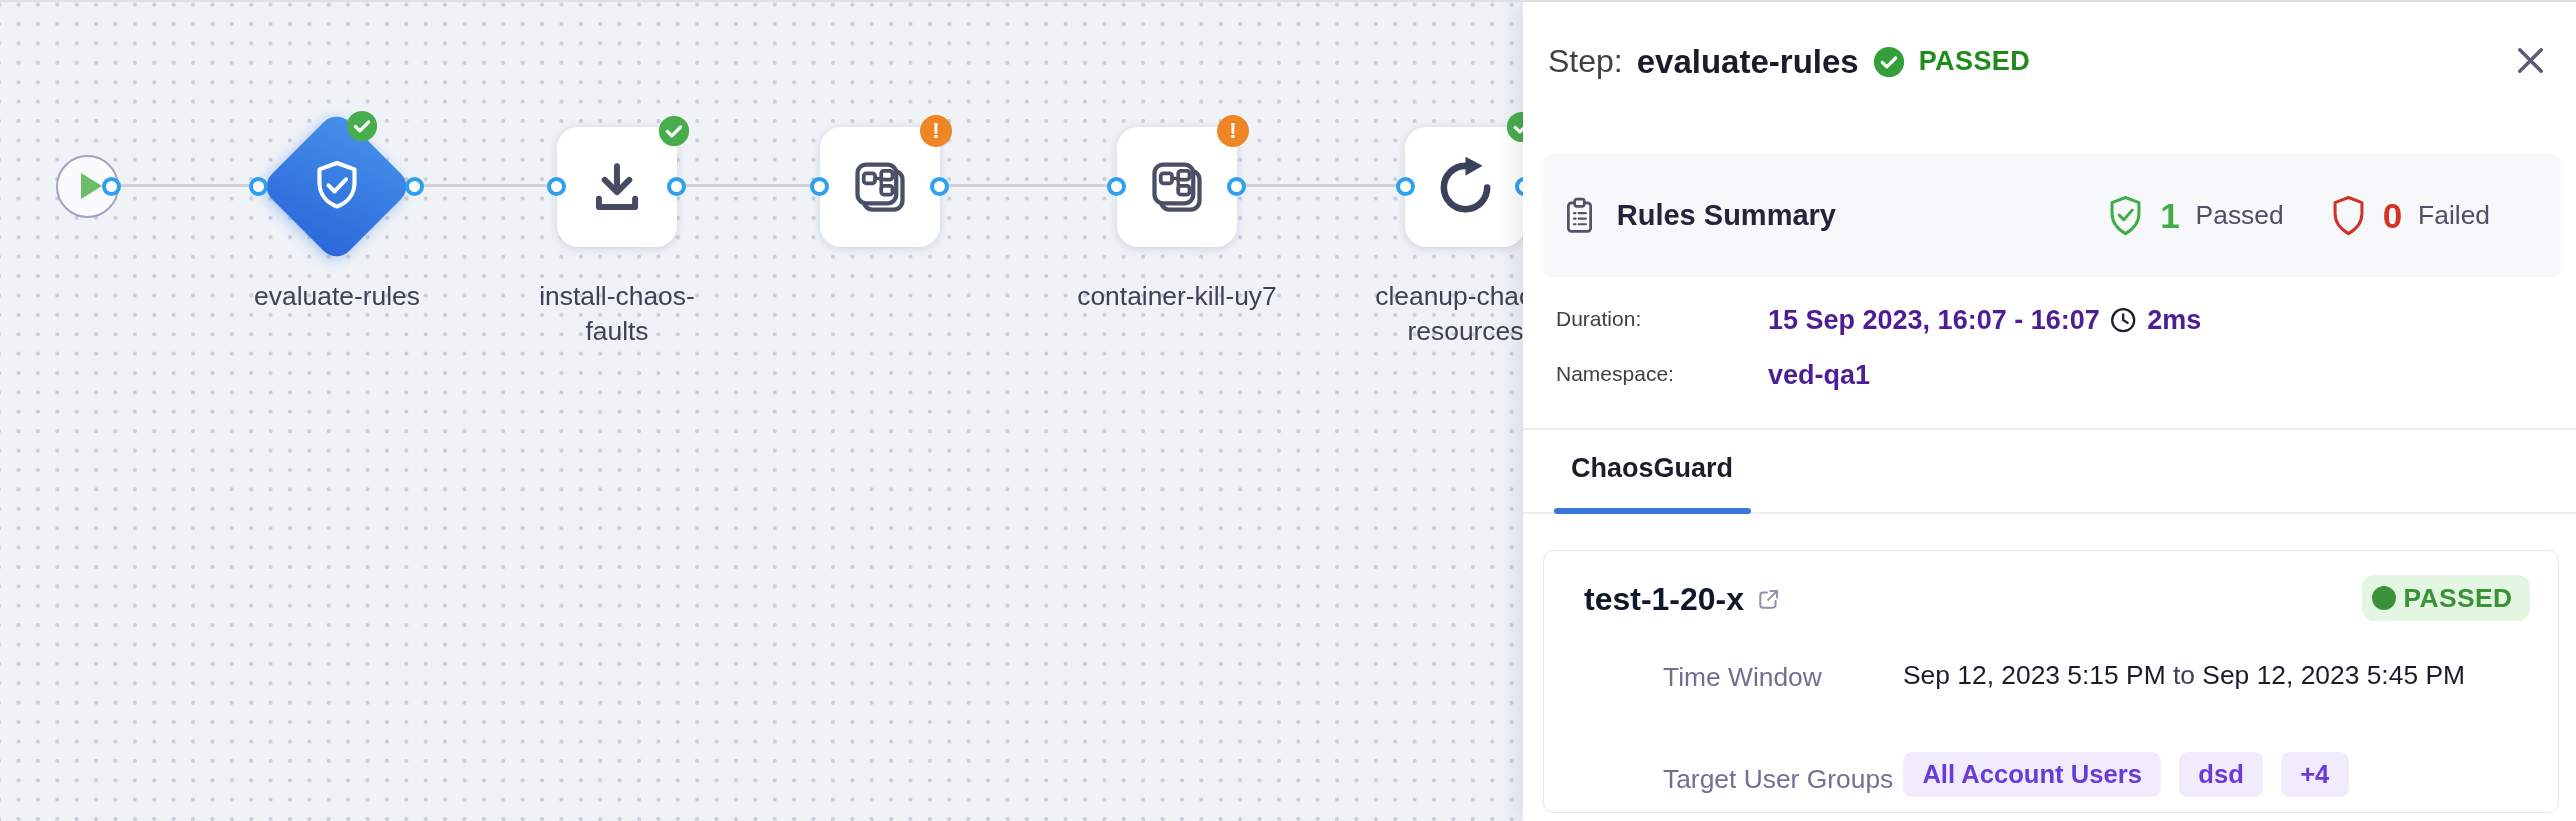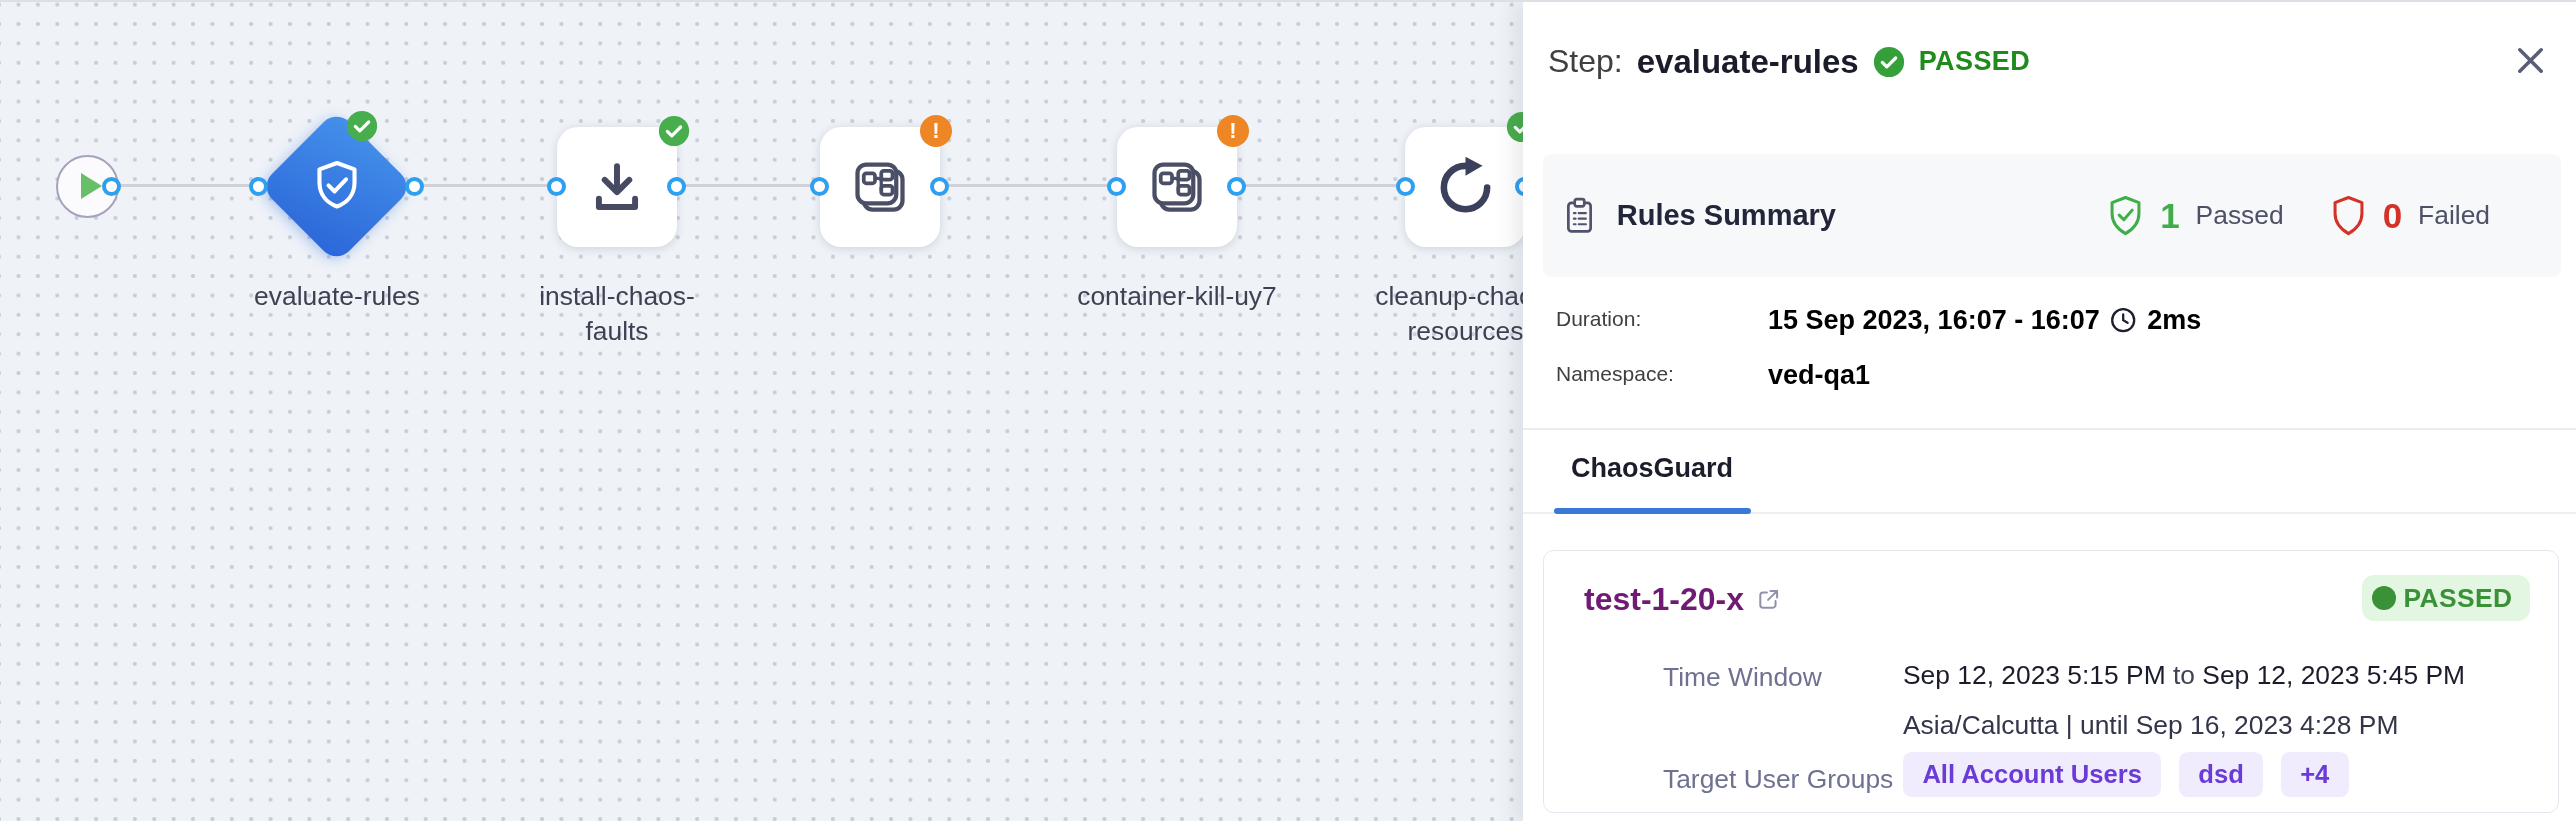--- a/index.html
+++ b/index.html
@@ -46,31 +46,31 @@
   .rules-box{position:absolute;left:20px;top:152px;width:1018px;height:123px;background:#f7f8fa;border-radius:8.8px;
              display:flex;align-items:center;box-sizing:border-box;padding:0 71px 0 19.4px;}
   .rules-title{display:flex;align-items:center;gap:19.4px;font-size:29px;font-weight:600;color:#23253a;}
   .rules-counts{margin-left:auto;display:flex;align-items:center;gap:16px;}
   .cnt-pass{font-size:35px;font-weight:700;color:#3fae49;}
   .cnt-fail{font-size:35px;font-weight:700;color:#d23228;}
   .cnt-label{font-size:26.4px;color:#4d5066;margin-right:30px;}
   .cnt-label:last-child{margin-right:0;}
 
   .detail-label{position:absolute;left:33px;font-size:21px;color:#404040;}
-  .detail-value{position:absolute;left:245px;font-size:27px;font-weight:600;color:#000000;display:flex;align-items:center;gap:10.6px;}
+  .detail-value{position:absolute;left:245px;font-size:27px;font-weight:600;color:#4c1d95;display:flex;align-items:center;gap:10.6px;}
 
   .divider{position:absolute;left:0;top:426px;width:1053px;height:1.8px;background:#e9ebef;}
   .tab-label{position:absolute;left:48px;top:451px;font-size:27px;font-weight:700;color:#1c1d2b;cursor:pointer;}
   .tab-underline{position:absolute;left:31px;top:506px;width:197px;height:6.2px;border-radius:3.5px;background:#3a78d8;}
   .tab-border{position:absolute;left:0;top:510px;width:1053px;height:1.8px;background:#edeff3;}
 
   .card{position:absolute;left:20px;top:548px;width:1016px;height:263px;background:#fff;
         border:1.8px solid #e4e7ed;border-radius:10.6px;box-sizing:border-box;}
   .card-title-row{position:absolute;left:40px;top:30px;display:flex;align-items:center;gap:12.3px;}
-  .card-title{font-size:32px;font-weight:700;color:#701a75;}
+  .card-title{font-size:32px;font-weight:700;color:#0f172a;}
   .card-pill{position:absolute;right:28px;top:24px;height:46px;border-radius:12.3px;background:#e3f6e1;
              display:flex;align-items:center;gap:7px;padding:0 17.6px 0 10.6px;}
   .pill-dot{width:24px;height:24px;border-radius:50%;background:#3a9138;}
   .pill-text{font-size:26.4px;font-weight:700;color:#3a9138;letter-spacing:0.4px;}
 
   .row-label{position:absolute;left:119px;font-size:26.4px;color:#6e7191;}
   .row-value{position:absolute;left:359px;font-size:26.4px;color:#1b1c2b;}
   .bold{font-weight:400;} .reg{font-weight:400;color:#3f4254;}
   .tz-line{position:absolute;left:359px;top:159px;font-size:26.4px;color:#33354a;}
 
@@ -246,21 +246,20 @@
         <span class="pill-dot"></span>
         <span class="pill-text">PASSED</span>
       </div>
 
       <div class="row-label" style="top:111px;">Time Window</div>
       <div class="row-value" style="top:109px;">
         <span class="bold">Sep 12, 2023 5:15 PM</span>
         <span class="reg"> </span><span class="reg">to</span><span class="reg"> </span>
         <span class="bold">Sep 12, 2023 5:45 PM</span>
       </div>
-      <div class="tz-line">Asia/Calcutta | until Sep 16, 2023 4:28 PM</div>
 
       <div class="row-label" style="top:213px;">Target User Groups</div>
       <div class="group-pills">
         <span class="gpill">All Account Users</span>
         <span class="gpill">dsd</span>
         <span class="gpill">+4</span>
       </div>
     </div>
   </div>
 </div>

